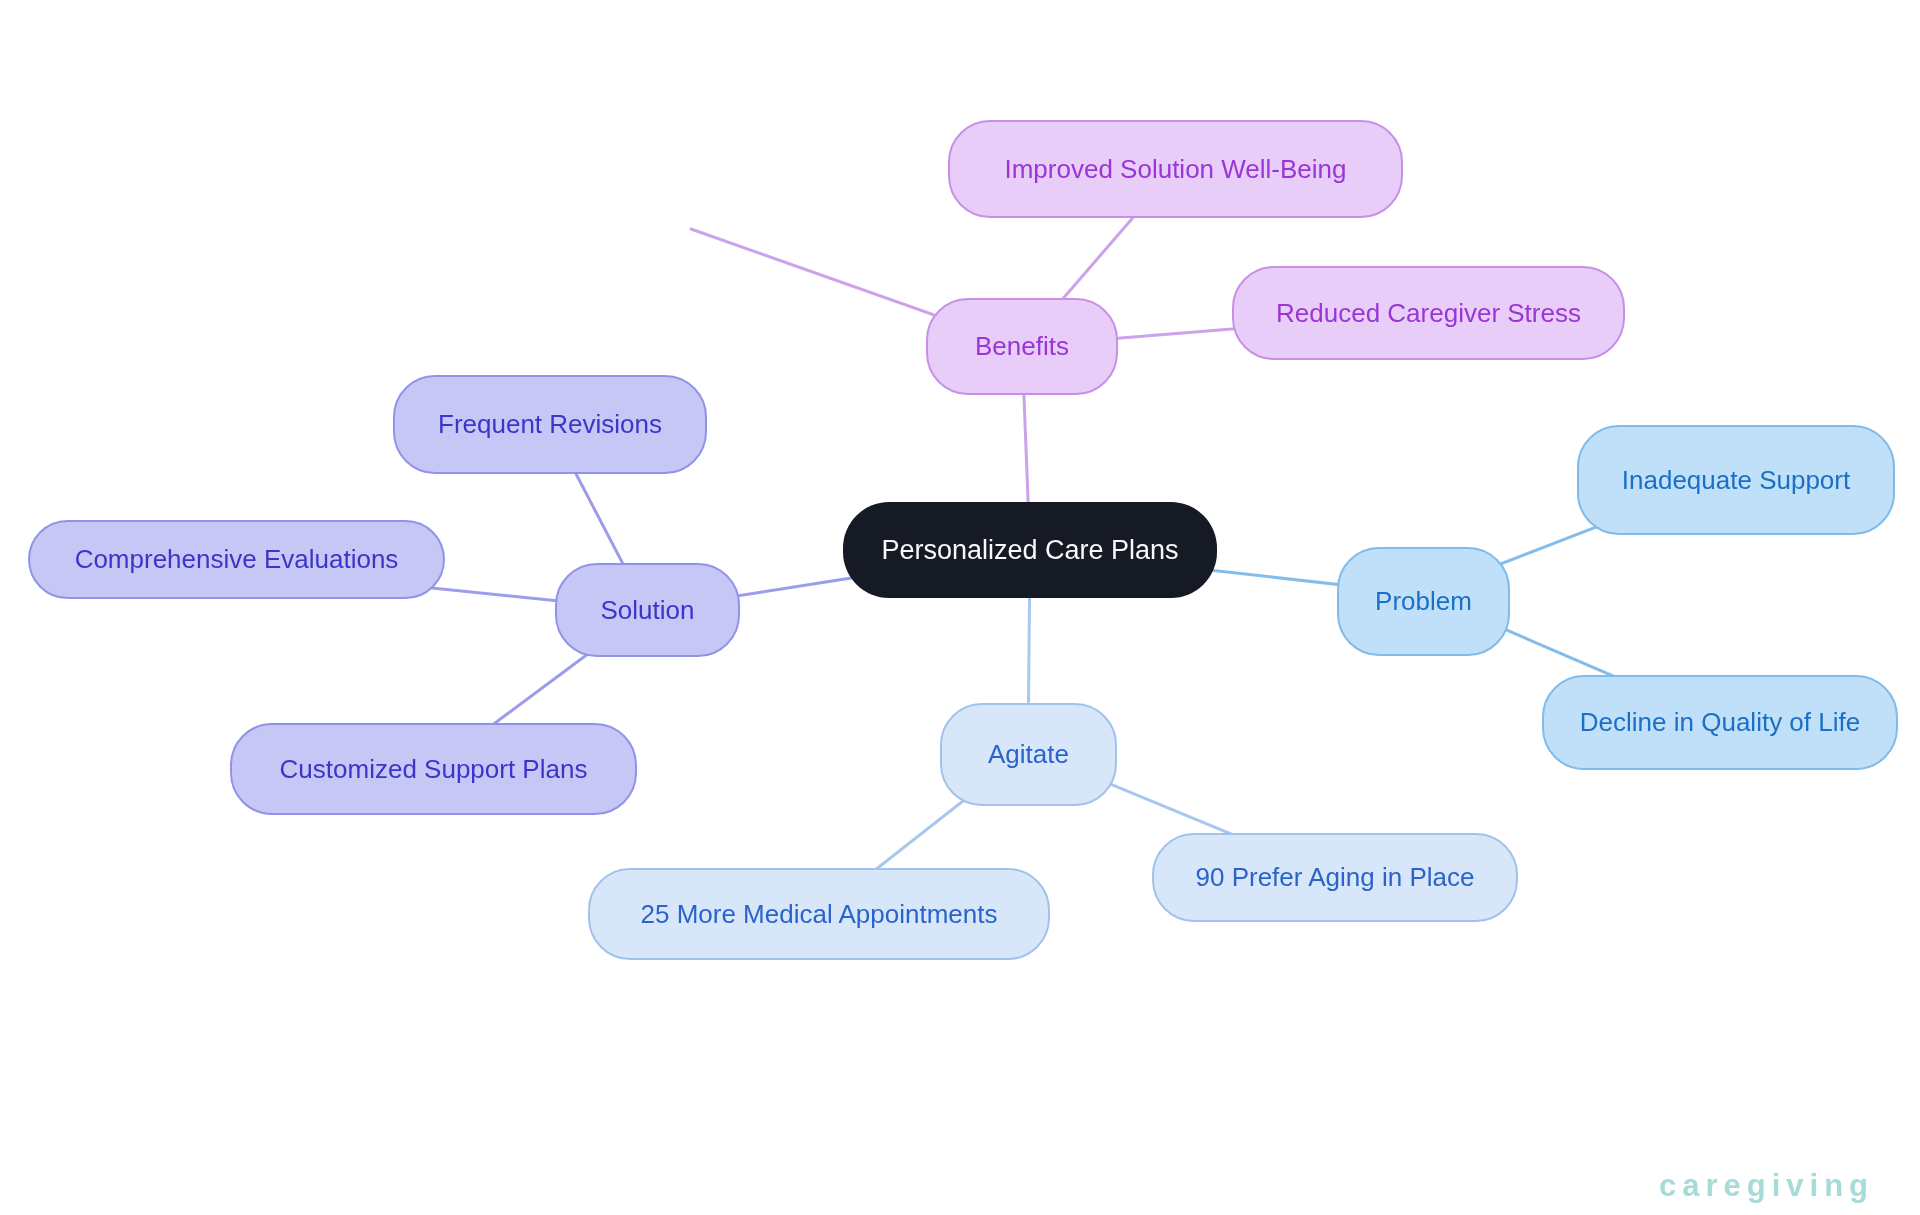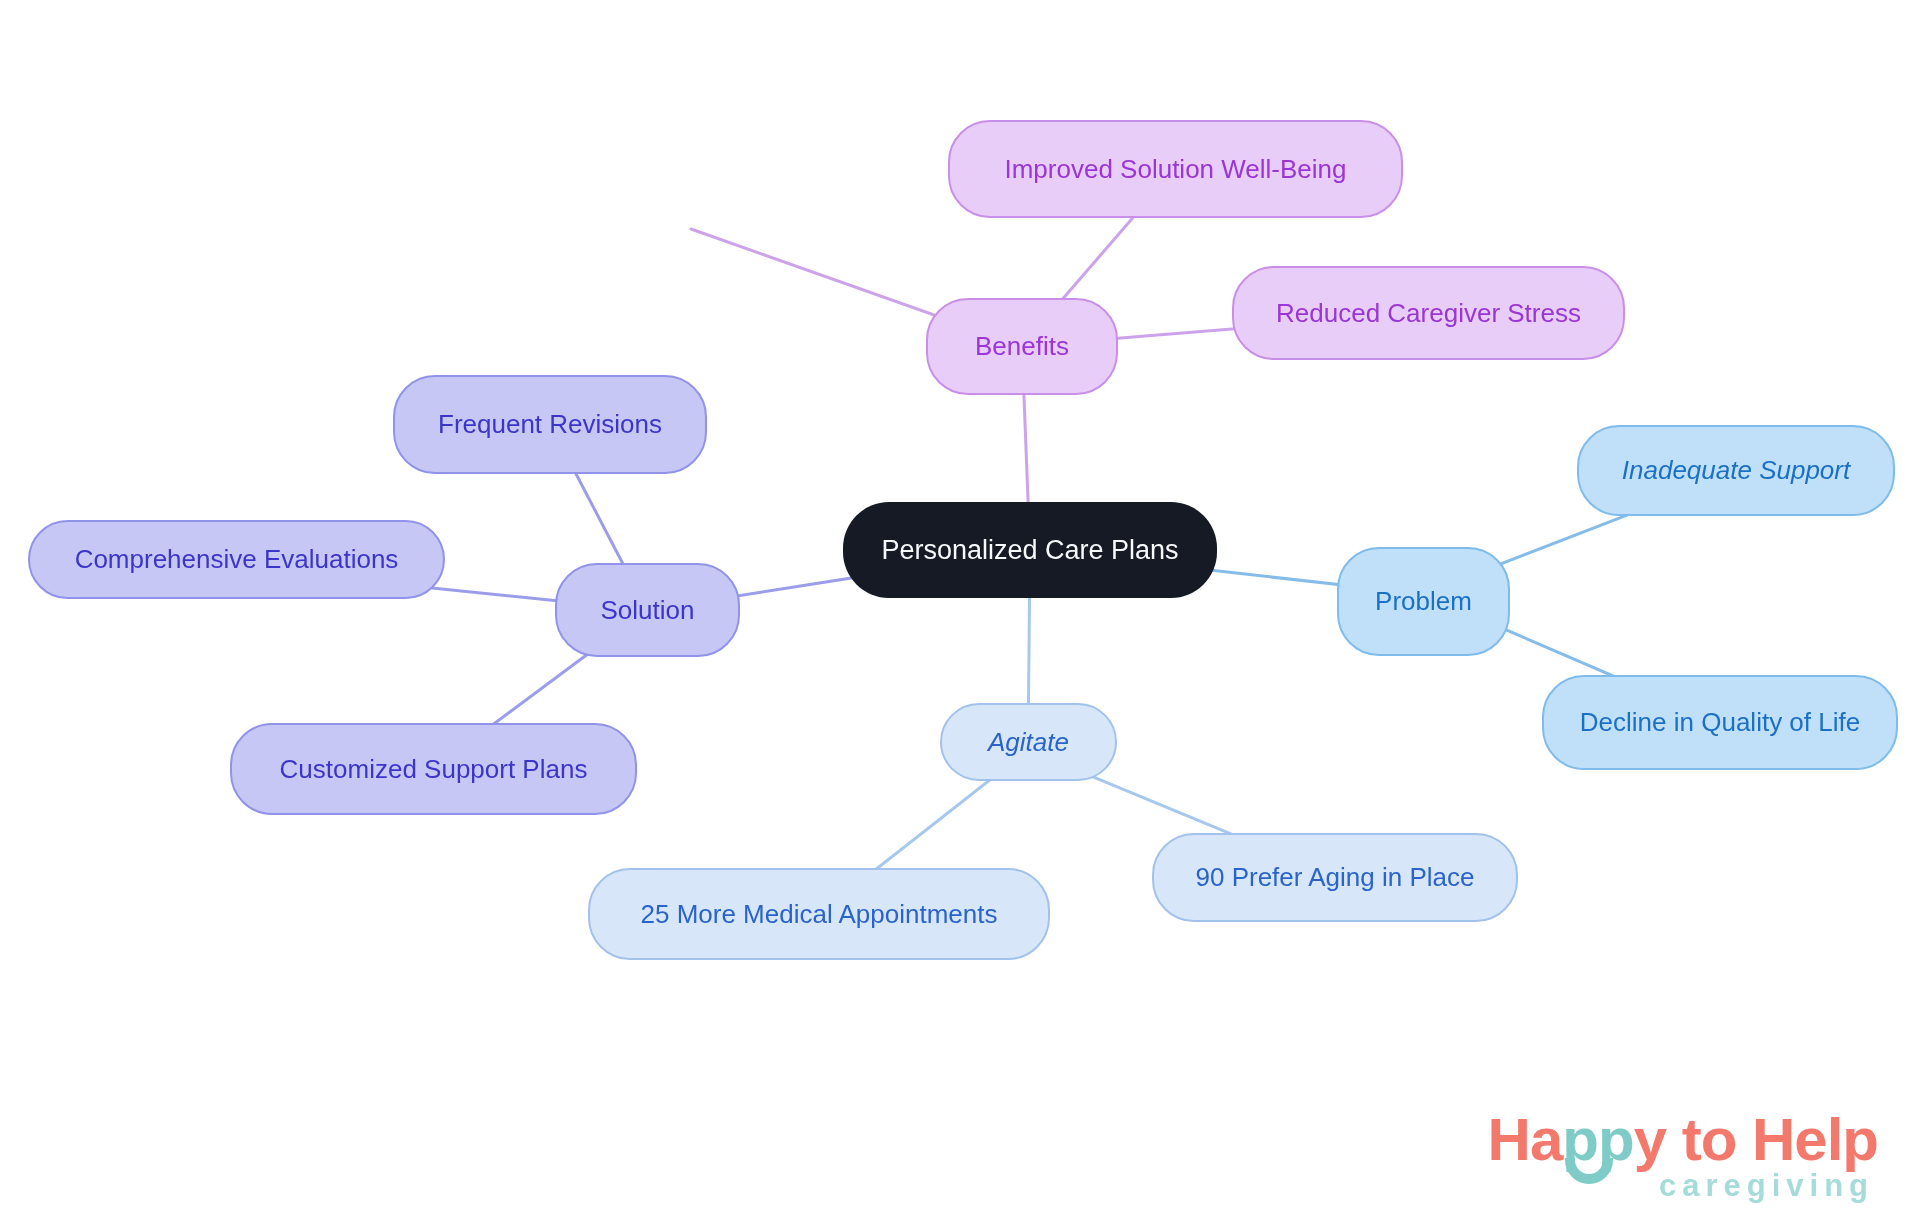--- a/index.html
+++ b/index.html
@@ -59,30 +59,29 @@
     <line class="edge-solution" x1="647" y1="610" x2="433" y2="769"></line>
   </svg>
 
   <div class="node center" style="left:843px;top:502px;width:374px;height:96px;">Personalized Care Plans</div>
 
   <div class="node benefits" style="left:926px;top:298px;width:192px;height:97px;">Benefits</div>
   <div class="node benefits" style="left:948px;top:120px;width:455px;height:98px;">Improved Solution Well-Being</div>
   <div class="node benefits" style="left:1232px;top:266px;width:393px;height:94px;">Reduced Caregiver Stress</div>
 
   <div class="node problem" style="left:1337px;top:547px;width:173px;height:109px;">Problem</div>
-  <div class="node problem" style="left:1577px;top:425px;width:318px;height:91px;font-style:italic;">Inadequate Support</div>
+  <div class="node problem" style="left:1577px;top:425px;width:318px;height:110px;">Inadequate Support</div>
   <div class="node problem" style="left:1542px;top:675px;width:356px;height:95px;">Decline in Quality of Life</div>
 
-  <div class="node agitate" style="left:940px;top:703px;width:177px;height:78px;font-style:italic;">Agitate</div>
+  <div class="node agitate" style="left:940px;top:703px;width:177px;height:103px;">Agitate</div>
   <div class="node agitate" style="left:588px;top:868px;width:462px;height:92px;">25 More Medical Appointments</div>
   <div class="node agitate" style="left:1152px;top:833px;width:366px;height:89px;">90 Prefer Aging in Place</div>
 
   <div class="node solution" style="left:555px;top:563px;width:185px;height:94px;">Solution</div>
   <div class="node solution" style="left:393px;top:375px;width:314px;height:99px;">Frequent Revisions</div>
   <div class="node solution" style="left:28px;top:520px;width:417px;height:79px;">Comprehensive Evaluations</div>
   <div class="node solution" style="left:230px;top:723px;width:407px;height:92px;">Customized Support Plans</div>
 
   <div class="logo">
-    <div class="logo-main"><span>Ha</span><span class="logo-pp"><span>pp</span><span class="logo-smile"></span></span><span>y</span><span> to Help</span></div>
     <div class="logo-tagline">caregiving</div>
   </div>
 
 </div>
 
 </body></html>

